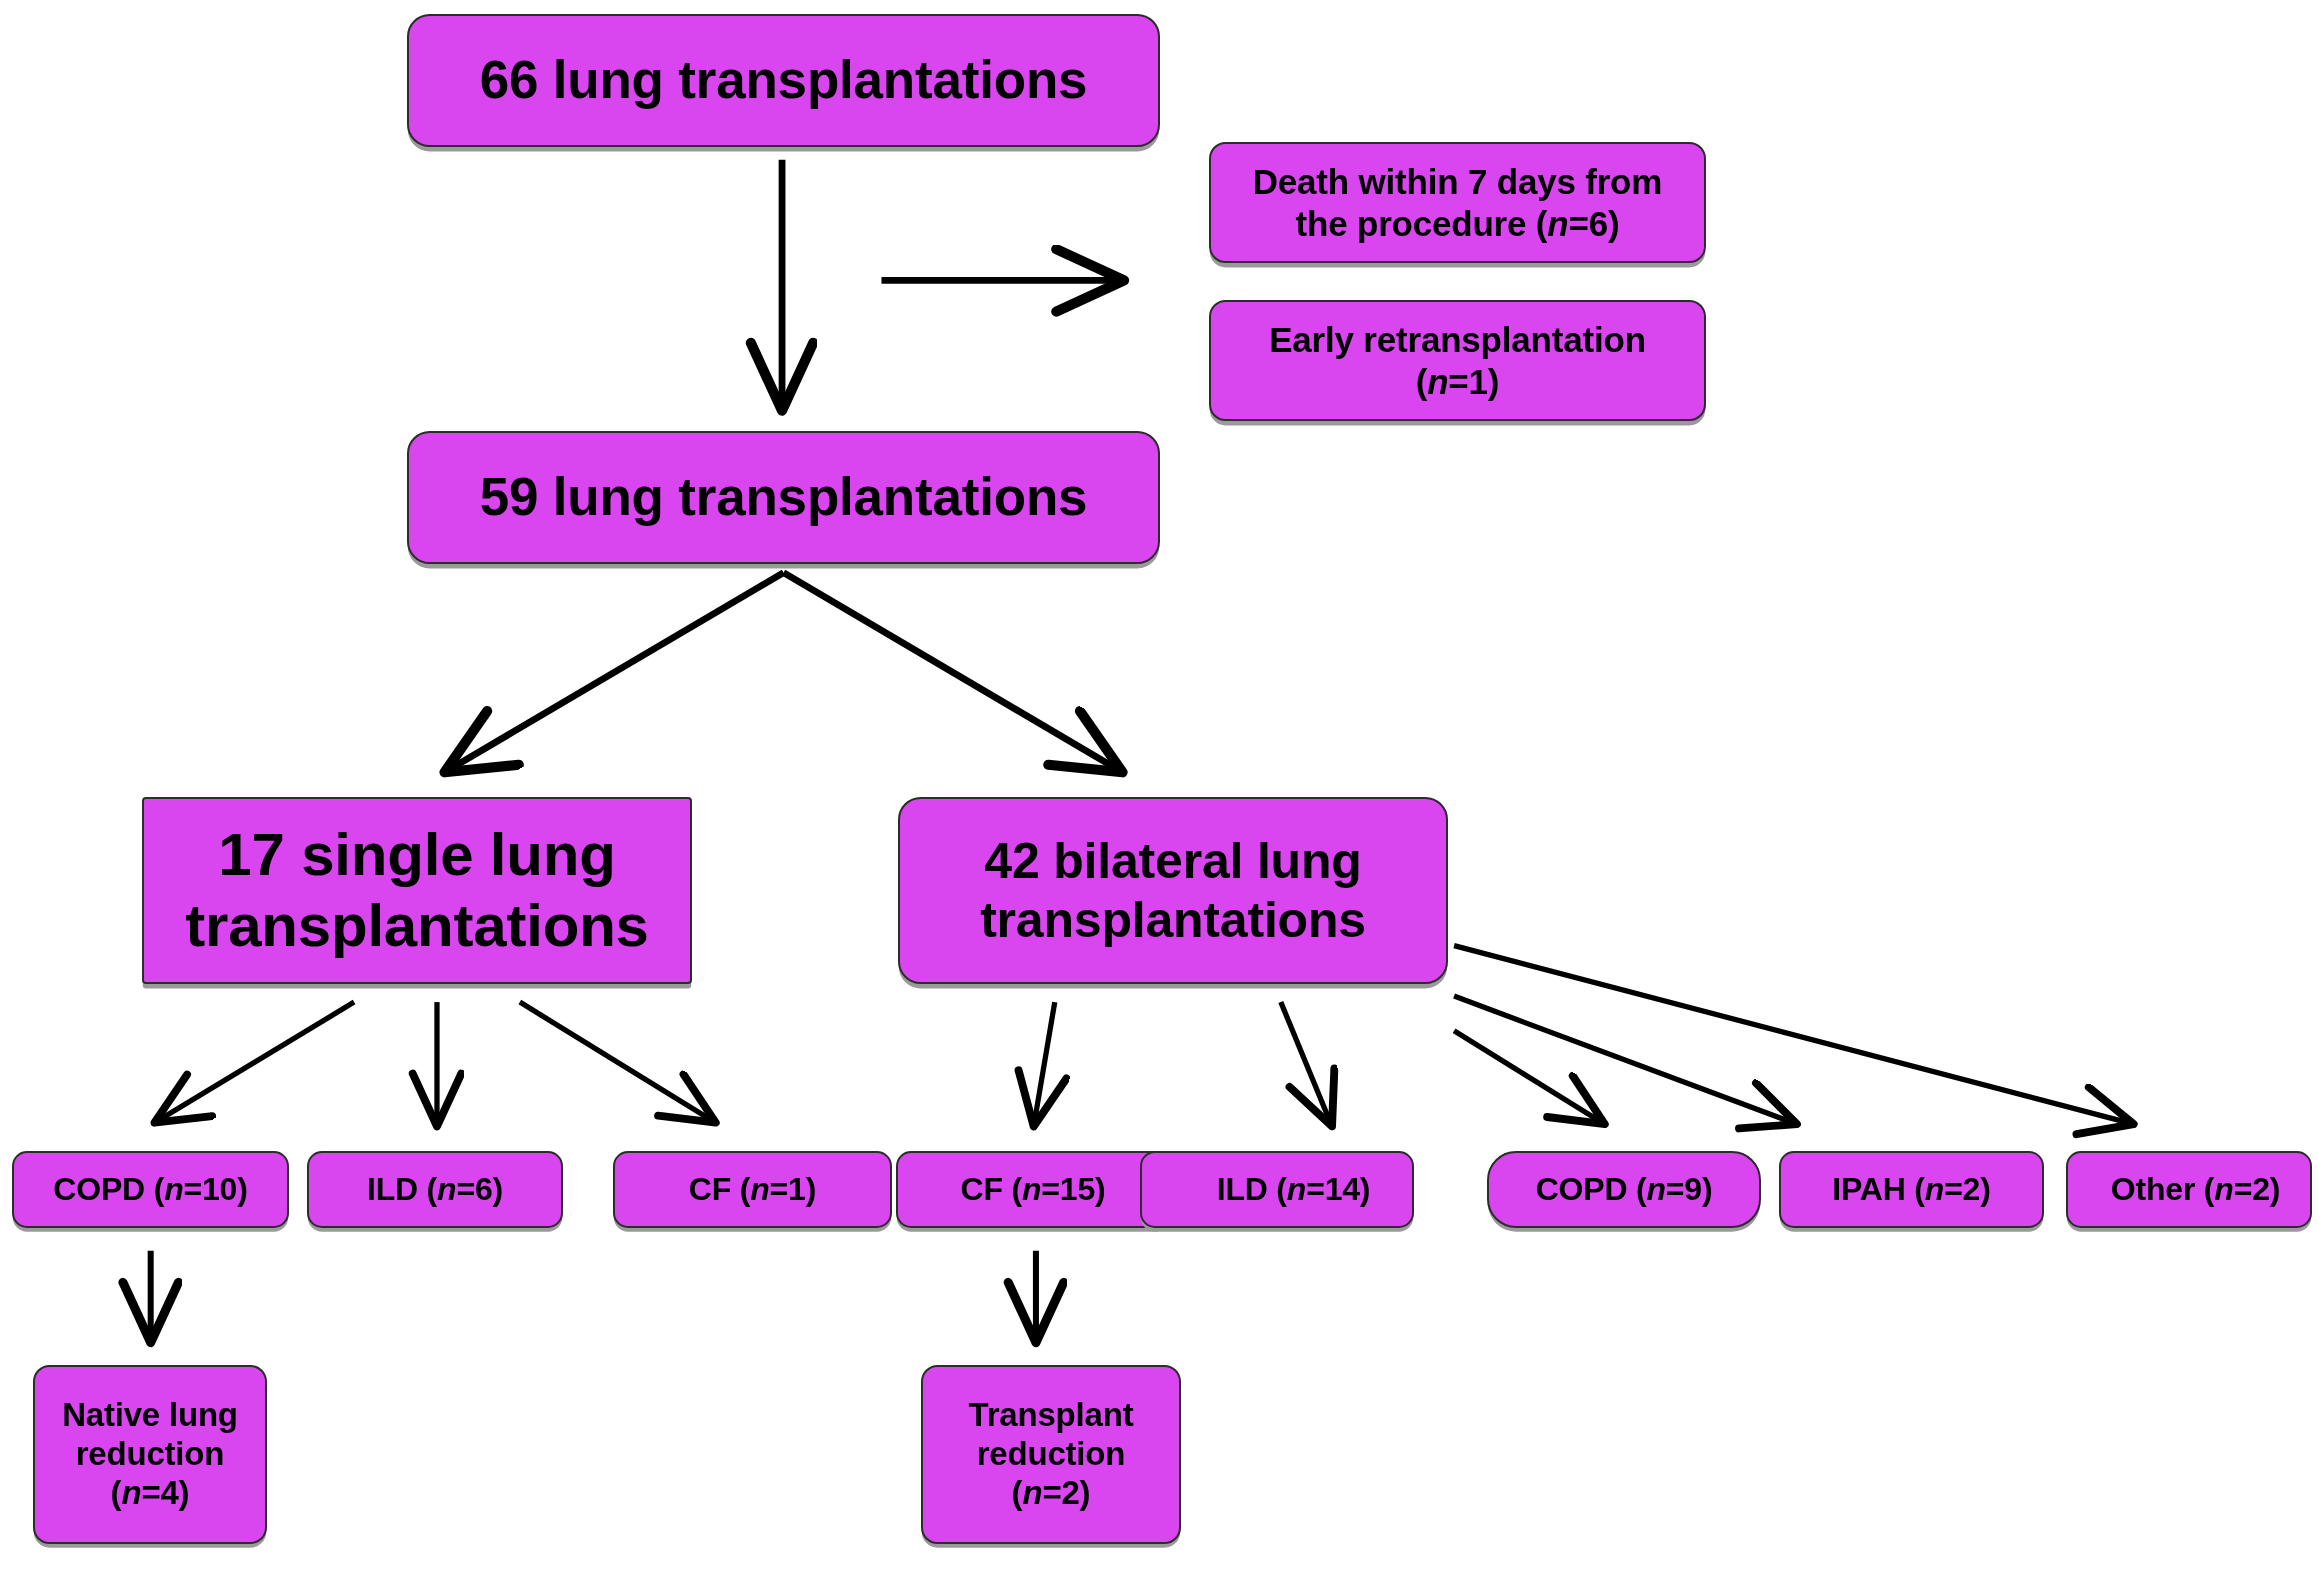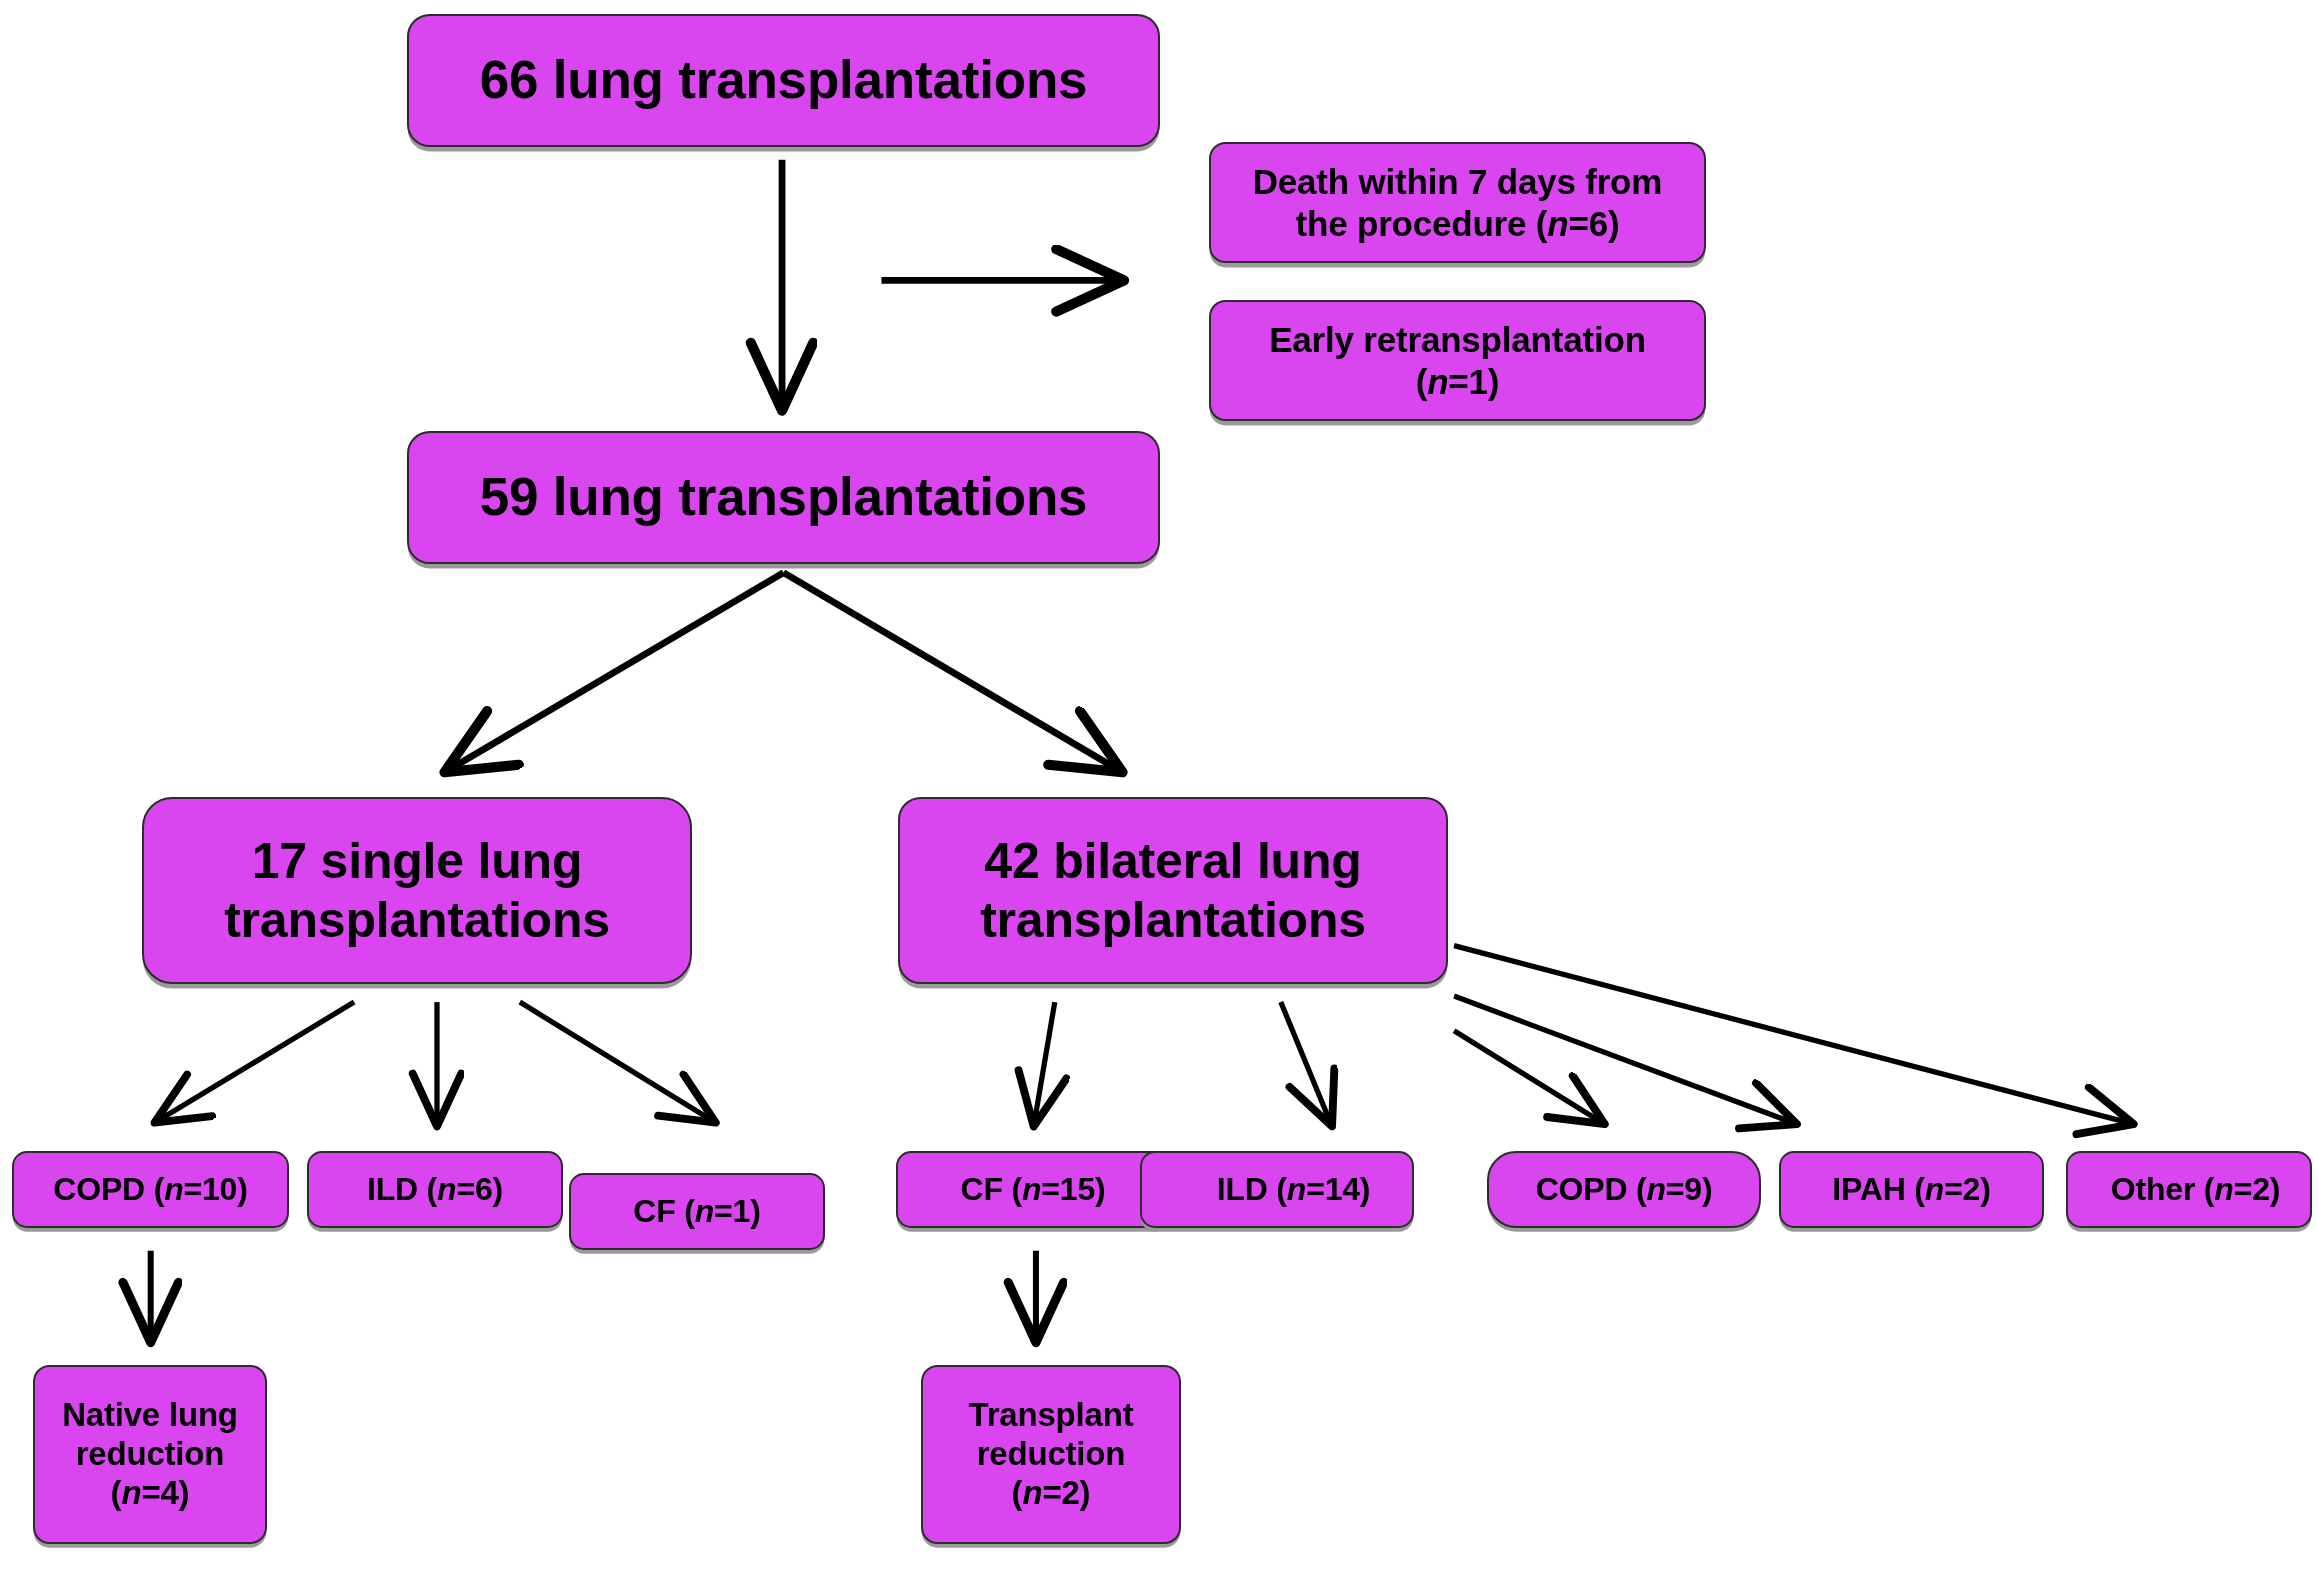--- a/index.html
+++ b/index.html
@@ -52,37 +52,37 @@
   }
   
   #node-total      { left: 407px;  top: 13.6px;   width: 753px; height: 133px; font-size: 53px; border-radius: 22.6px; }
   #node-included   { left: 407px;  top: 431px;  width: 753px; height: 133px; font-size: 53px; border-radius: 22.6px; }
 
   
   #node-excl-death { left: 1209px; top: 142px;  width: 497px; height: 121px; font-size: 35px; border-radius: 16.6px; }
   #node-excl-retx  { left: 1209px; top: 300px;  width: 497px; height: 121px; font-size: 35px; border-radius: 16.6px; }
 
   
-  #node-single     { left: 142px;  top: 797px; width: 550px; height: 187px; font-size: 50px; border-radius: 30px; }
+  #node-single     { left: 142px;  top: 797px; width: 550px; height: 187px; font-size: 60px; border-radius: 4px; }
   #node-bilateral  { left: 898px; top: 797px; width: 550px; height: 187px; font-size: 50px; border-radius: 22.6px; }
 
   
   .dx {
     top: 1151px;
     height: 77px;
     font-size: 32px;
     border-radius: 15px;
     border-width: 2.3px;
     box-shadow: 0 4.5px 0 -0.8px #9a9a9a;
     white-space: nowrap;
     padding: 1.5px 3px;
   }
   #dx-0 { left: 12px;   width: 277px; }
   #dx-1 { left: 307px;  width: 256px; }
-  #dx-2 { left: 569px;  width: 256px; margin-top: 22px; }
+  #dx-2 { left: 613px;  width: 279px; }
   #dx-3 { left: 896px; width: 274px; }
   #dx-4 { left: 1140px; width: 274px; padding-left: 36px; }
   #dx-5 { left: 1487px; width: 274px; border-radius: 29px; }
   #dx-6 { left: 1779px; width: 265px; }
   #dx-7 { left: 2066px; width: 246px; padding-left: 16px; }
 
   
   .red {
     top: 1365px;
     height: 179px;

